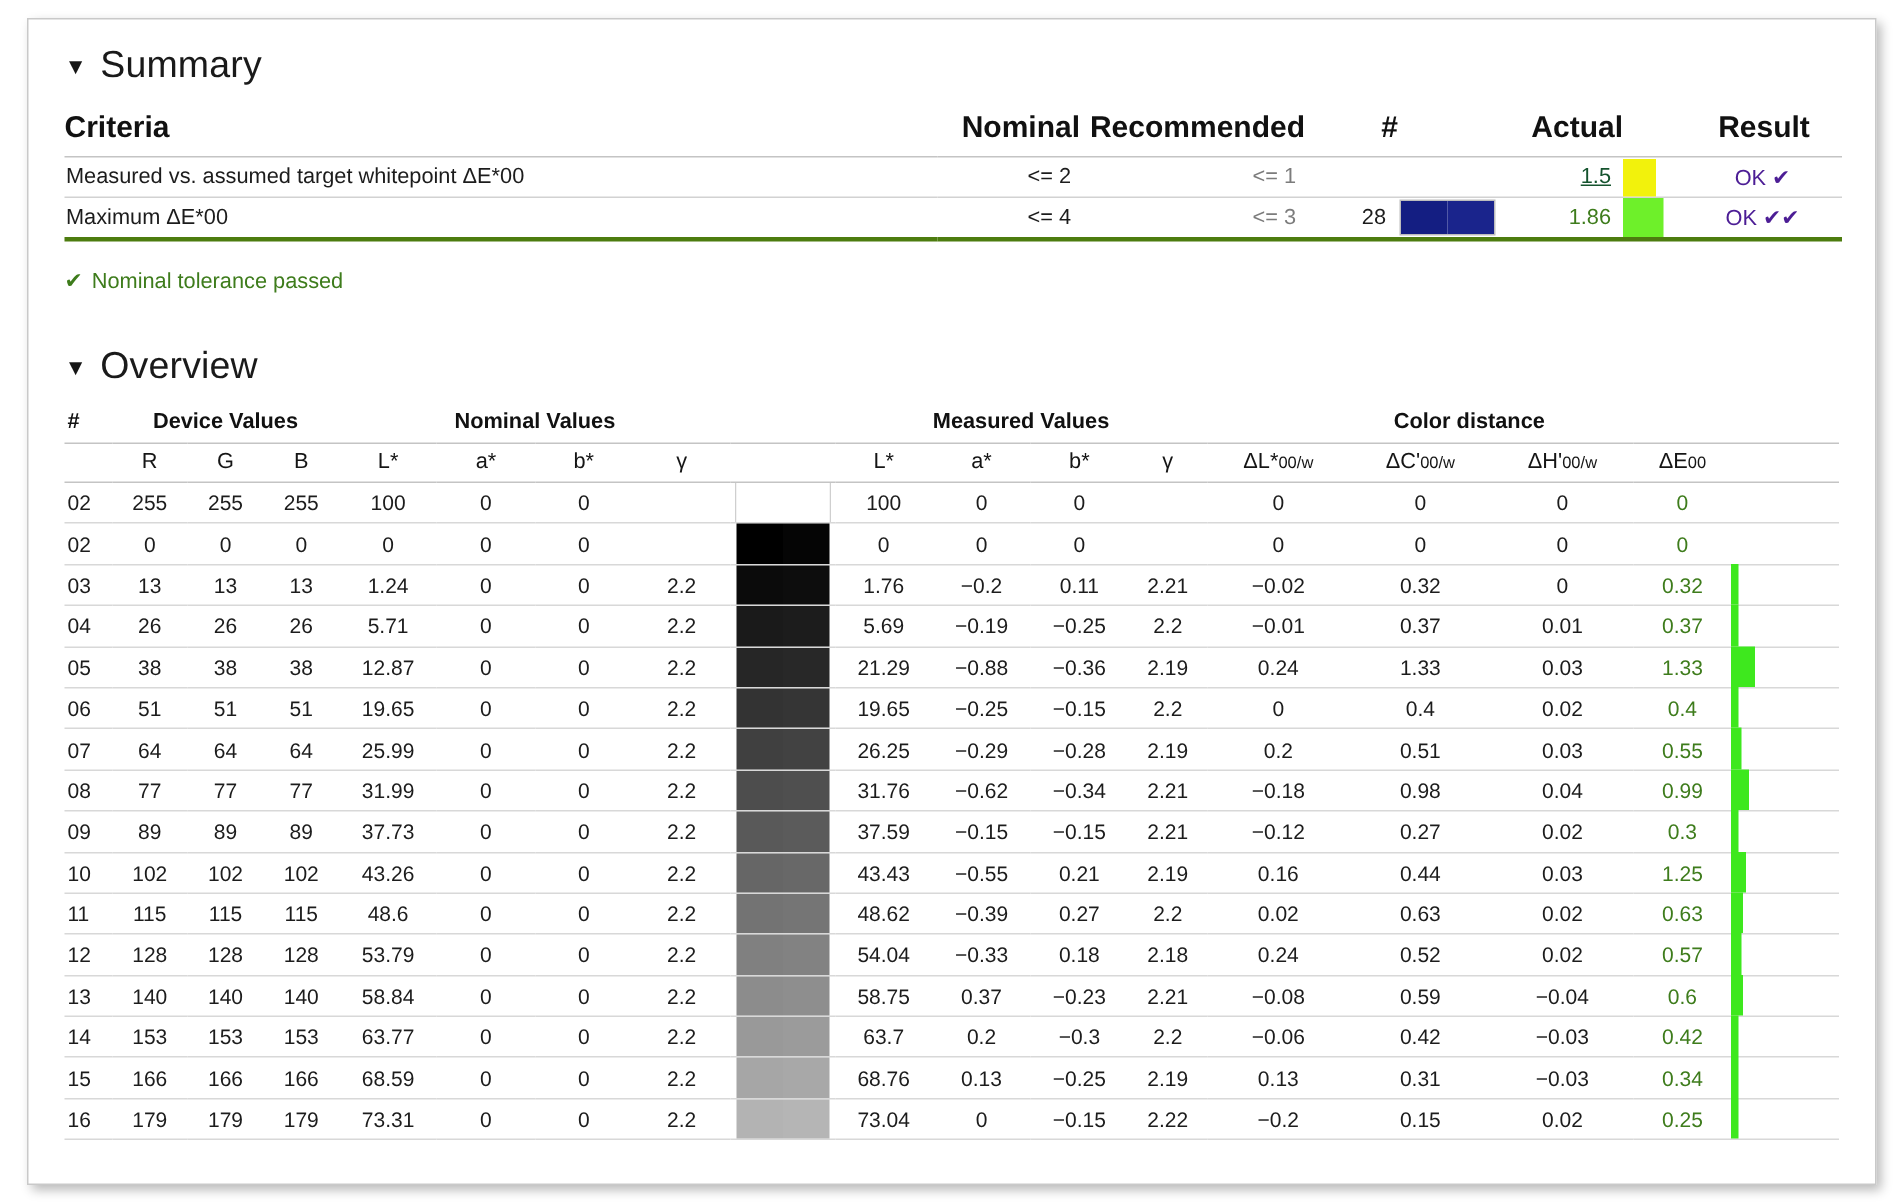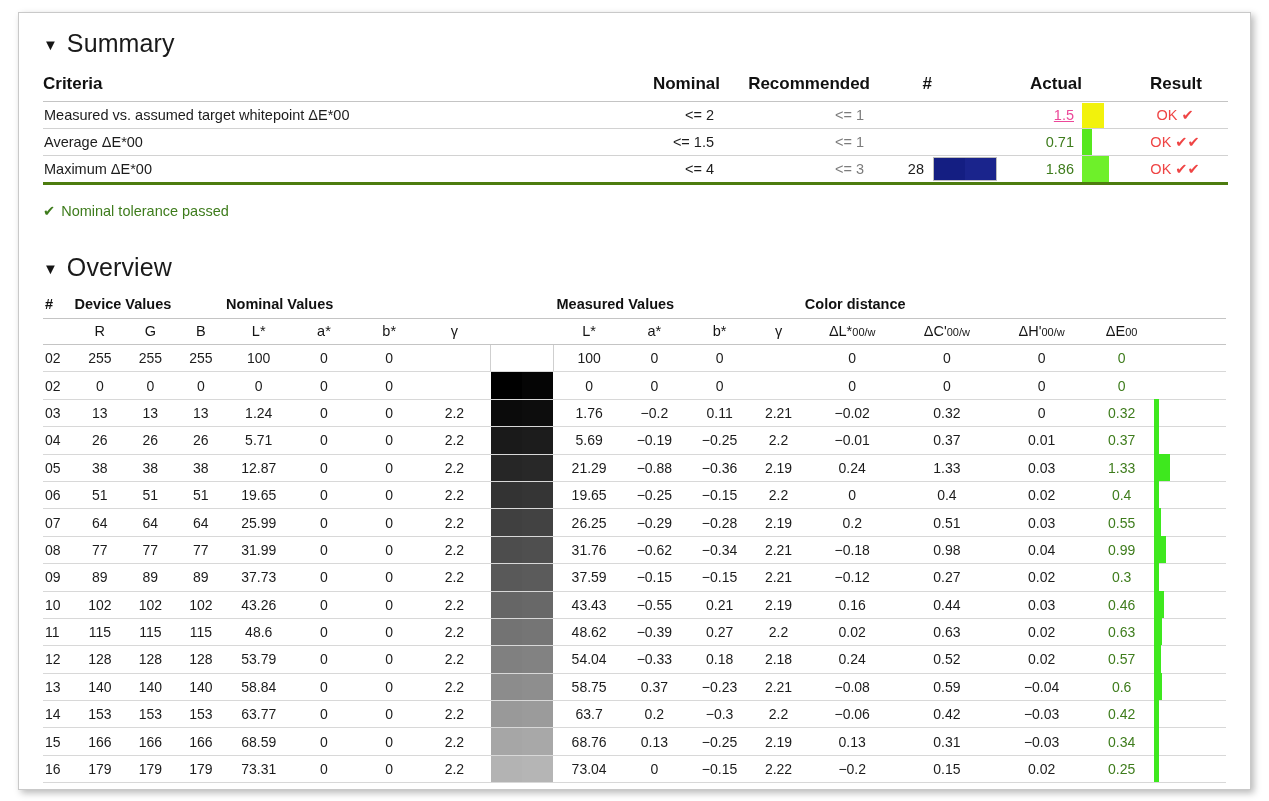--- a/index.html
+++ b/index.html
@@ -55,40 +55,40 @@
 
   
   #summary-table {
     margin-top: 16px;
     font-size: 14.5px;
     color: #1c1c1c;
     table-layout: fixed;
   }
   #summary-table th {
     font-weight: bold;
-    font-size: 17px;
+    font-size: 20px;
     padding: 0 0 7px 0;
     color: #111;
     white-space: nowrap;
   }
   #summary-table tr.hdr th { border-bottom: 1px solid #c4c4c4; }
   #summary-table td {
     height: 26px;
     border-bottom: 1px solid #d2d2d2;
     white-space: nowrap;
     vertical-align: middle;
   }
   #summary-table tbody tr:last-child td { border-bottom: 3px solid #4d7c0f; }
   .s-crit   { text-align: left;  padding-left: 1px; }
   .s-num    { text-align: right; padding-right: 6px; }
   .s-rec    { text-align: right; color: #7c7c7c; padding-right: 6px; }
   .s-hash   { text-align: right; padding-right: 8px; }
   .s-actual { text-align: right; padding-right: 8px; }
   .s-result { text-align: center; padding-right: 2px; }
-  .res-ok    { color: #ef4444; font-weight: 400; }
+  .res-ok    { color: #4c1d95; font-weight: 400; }
 
   .sw-cell { padding: 0; }
   .swatch {
     width: 64px; height: 24px;
     margin: 0 auto;
     border: 1px solid #bdbdbd;
     box-sizing: border-box;
     position: relative;
   }
   .swatch .half {
@@ -119,21 +119,21 @@
     margin-top: 14px;
     font-size: 14px;
     color: #1c1c1c;
     table-layout: fixed;
   }
   #overview-table .grp th {
     font-weight: bold;
     font-size: 14.5px;
     padding-bottom: 6px;
     color: #111;
-    text-align: left;
+    text-align: center;
     white-space: nowrap;
   }
   #overview-table .grp th.idx { text-align: left; padding-left: 2px; }
   #overview-table .grp th { border-bottom: 1px solid #c4c4c4; }
   #overview-table .sub th {
     font-weight: normal;
     font-size: 14.5px;
     padding: 4px 0 5px 0;
     color: #151515;
     text-align: center;
@@ -205,37 +205,25 @@
           <th class="s-result">Result</th>
         </tr>
       </thead>
       <tbody id="summary-body">
           <tr>
             <td class="s-crit">Measured vs. assumed target whitepoint ΔE*00</td>
             <td class="s-num">&lt;= 2</td>
             <td class="s-rec">&lt;= 1</td>
             <td class="s-hash"></td>
             <td class="sw-cell"></td>
-            <td class="s-actual" style="color: #ec4899; text-decoration: underline;">1.5</td>
+            <td class="s-actual" style="color: #14532d; text-decoration: underline;">1.5</td>
             <td class="barcell">
               <div class="bar first" style="width: 21.9px; background: rgb(242, 242, 12);"></div>
             </td>
             <td class="s-result res-ok">OK ✔</td>
-          </tr>
-          <tr>
-            <td class="s-crit">Average ΔE*00</td>
-            <td class="s-num">&lt;= 1.5</td>
-            <td class="s-rec">&lt;= 1</td>
-            <td class="s-hash"></td>
-            <td class="sw-cell"></td>
-            <td class="s-actual" style="color: rgb(62, 124, 28);">0.71</td>
-            <td class="barcell">
-              <div class="bar" style="width: 10.366px; background: rgb(86, 232, 30);"></div>
-            </td>
-            <td class="s-result res-ok">OK ✔✔</td>
           </tr>
           <tr>
             <td class="s-crit">Maximum ΔE*00</td>
             <td class="s-num">&lt;= 4</td>
             <td class="s-rec">&lt;= 3</td>
             <td class="s-hash">28</td>
             <td class="sw-cell">
               <div class="swatch">
                 <div class="half l" style="background: rgb(20, 30, 130);"></div>
                 <div class="half r" style="background: rgb(26, 36, 140);"></div>
@@ -567,21 +555,21 @@
                 <div class="h r" style="background: rgb(104, 104, 104);"></div>
               </div>
             </td>
             <td>43.43</td>
             <td>−0.55</td>
             <td>0.21</td>
             <td>2.19</td>
             <td>0.16</td>
             <td>0.44</td>
             <td>0.03</td>
-            <td class="de">0.46</td>
+            <td class="de">1.25</td>
             <td class="o-barcell">
               <div class="o-bar" style="width: 10.248px;"></div>
             </td>
           </tr>
           <tr>
             <td class="idx">11</td>
             <td>115</td>
             <td>115</td>
             <td>115</td>
             <td>48.6</td>

